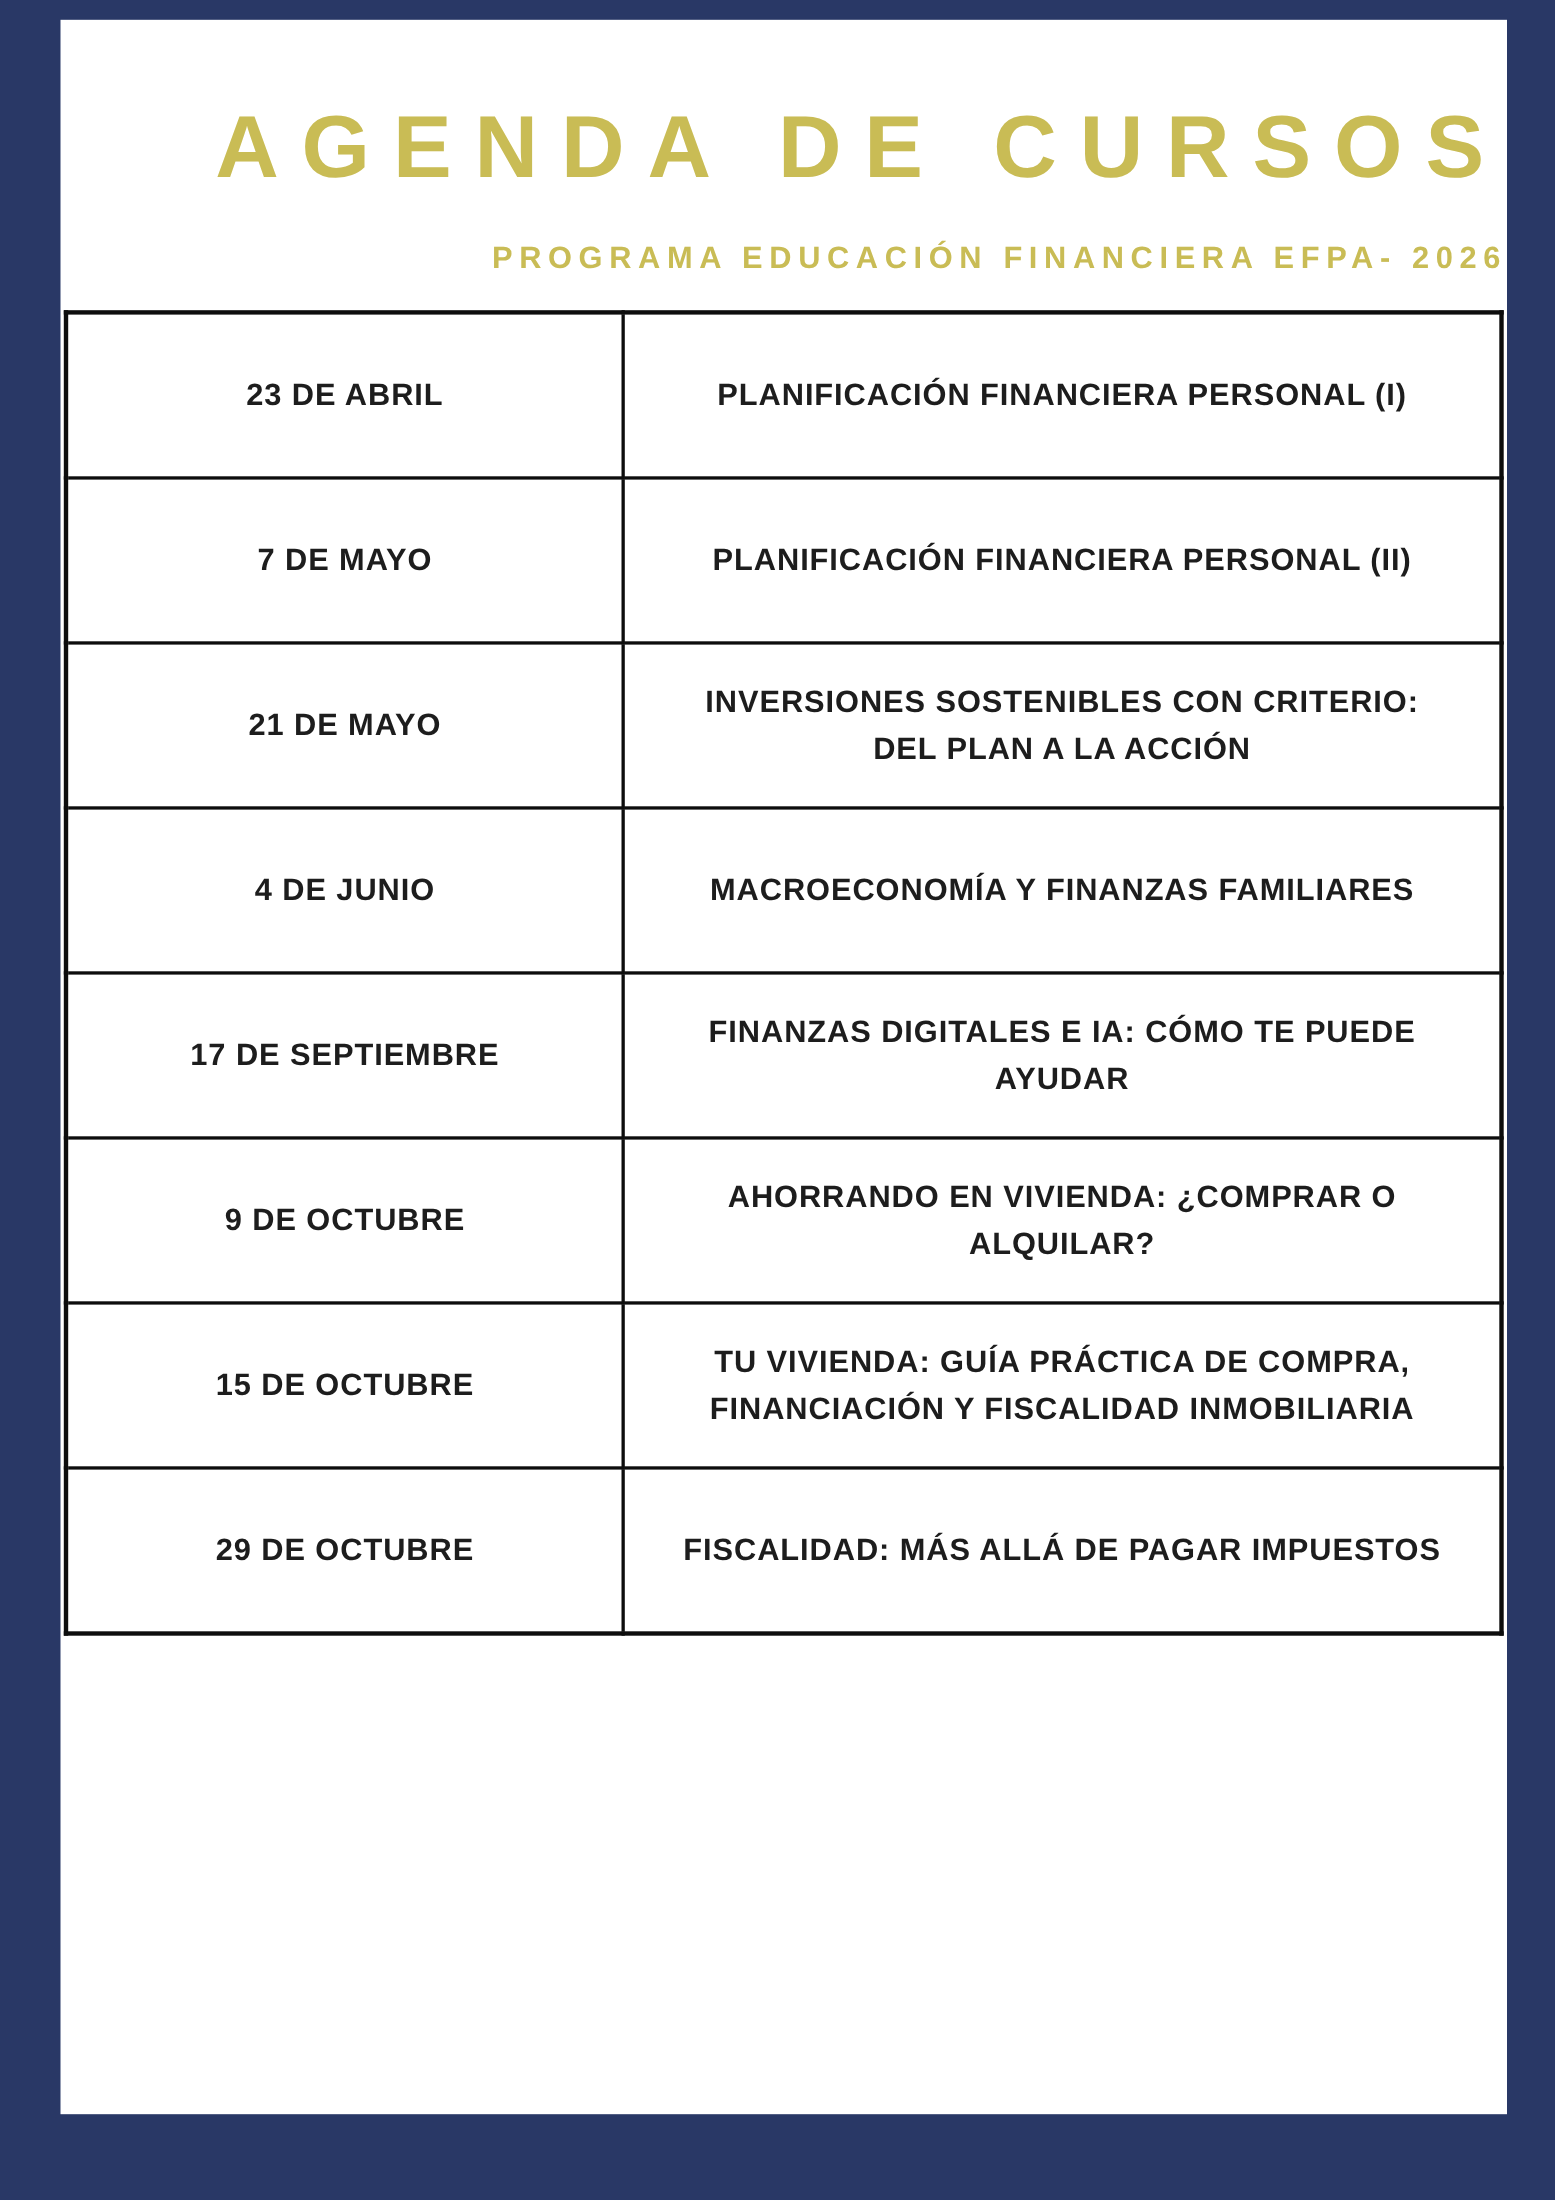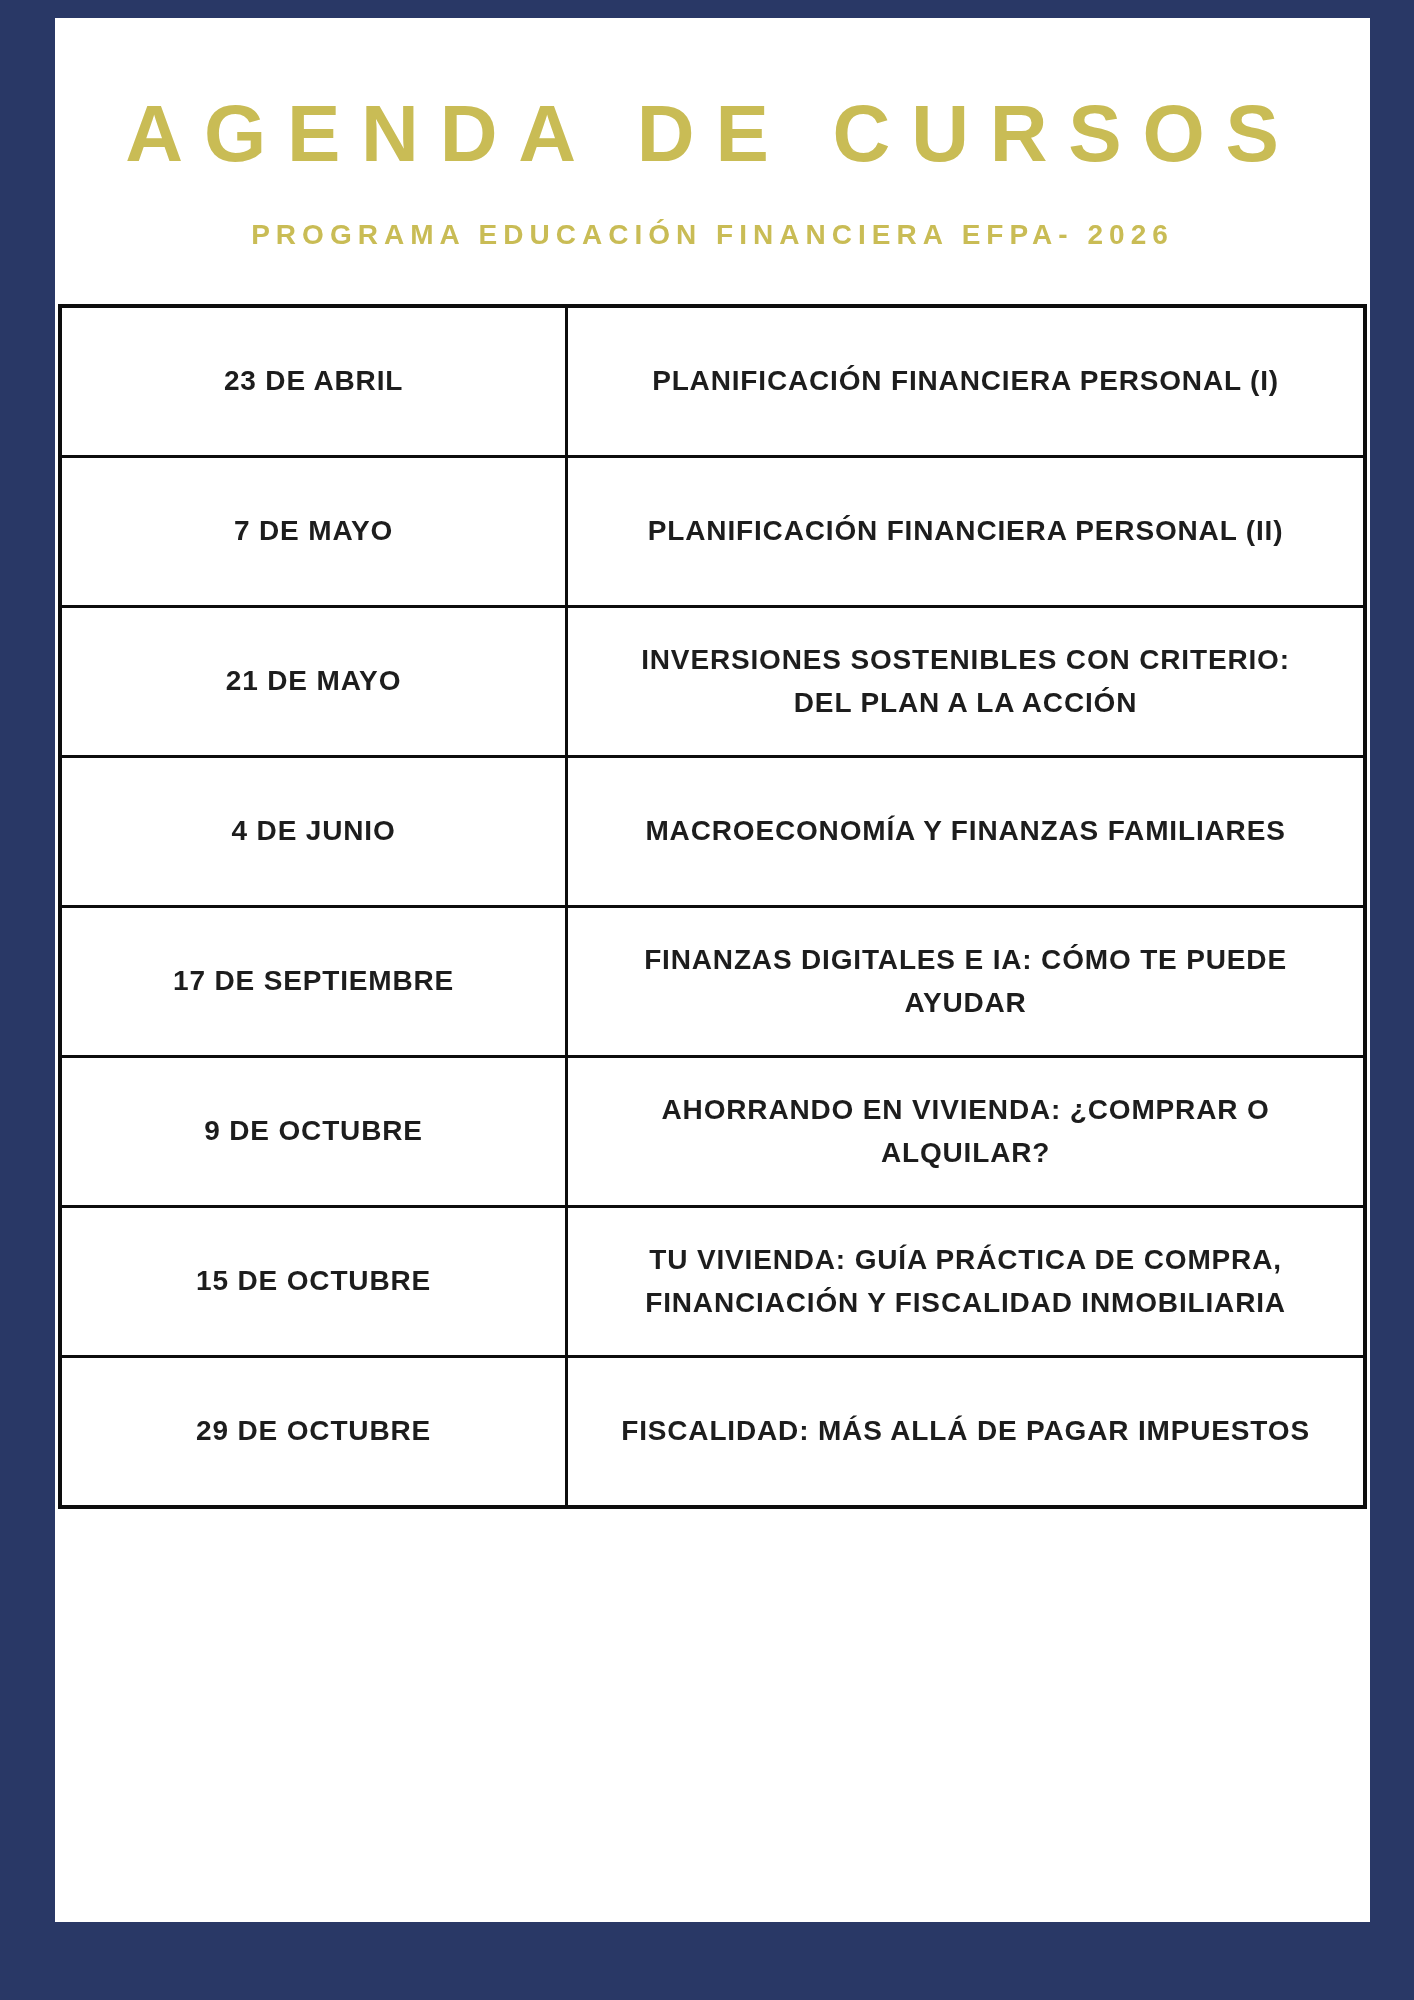--- a/index.html
+++ b/index.html
@@ -16,21 +16,21 @@
   }
   .page {
     position: absolute;
     left: 55px;
     top: 18px;
     width: 1315px;
     height: 1904px;
     background: #ffffff;
   }
   .header {
-    text-align: center;
+    text-align: right;
   }
   .title {
     margin-top: 70px;
     font-size: 80px;
     font-weight: 700;
     letter-spacing: 0.26em;
     color: #c9bc55;
     line-height: 1.15;
     white-space: nowrap;
   }
@@ -38,21 +38,21 @@
     margin-top: 38px;
     font-size: 28px;
     font-weight: 700;
     letter-spacing: 0.215em;
     color: #c9bc55;
     line-height: 1.2;
     white-space: nowrap;
   }
   table.schedule {
     border-collapse: collapse;
-    margin: 52px auto 0 auto;
+    margin: 30px auto 0 auto;
     width: 1309px;
     table-layout: fixed;
     border: 4px solid #0d0d0d;
   }
   table.schedule td {
     border: 3px solid #0d0d0d;
     height: 145px;
     vertical-align: middle;
     text-align: center;
     color: #1d1d1d;

